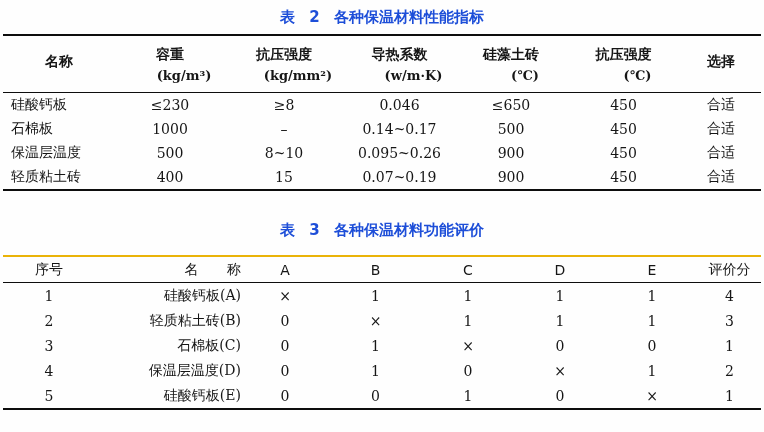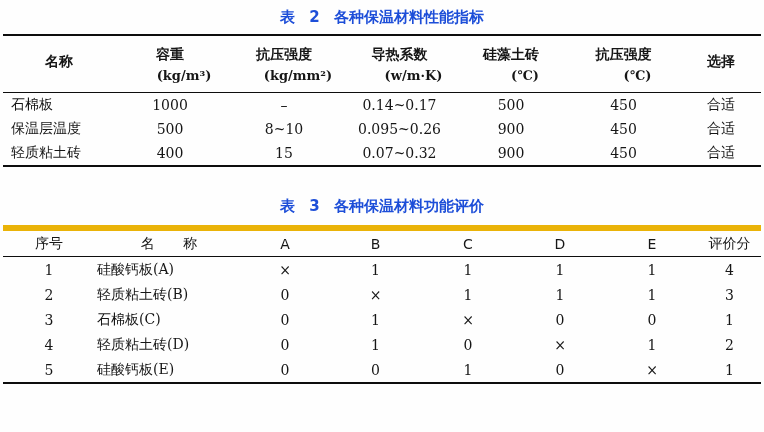--- a/index.html
+++ b/index.html
@@ -12,30 +12,30 @@
   }
   .caption {
     text-align: center;
     font-family: "DejaVu Sans", sans-serif;
     font-weight: bold;
     font-size: 15px;
     word-spacing: 9px;
     color: #1d4ed8;
   }
   .caption-t2 { padding-top: 8px; }
-  .caption-t3 { margin-top: 30px; margin-bottom: 9px; }
+  .caption-t3 { margin-top: 30px; margin-bottom: 15px; }
 
   table {
     border-collapse: collapse;
     table-layout: fixed;
     width: 758px;
     margin: 0 3px;
   }
   #t2 { margin-top: 7px; border-top: 2px solid #0d0d0d; border-bottom: 2px solid #0d0d0d; }
-  #t3 { border-top: 6px solid #eab308; border-bottom: 2.5px solid #0d0d0d; }
+  #t3 { border-top: 2px solid #eab308; border-bottom: 2.5px solid #0d0d0d; }
 
   #t2 thead th { border-bottom: 1.5px solid #0d0d0d; }
   #t3 thead th { border-bottom: 1.5px solid #0d0d0d; height: 25px; }
 
   th {
     font-weight: normal;
     font-family: "DejaVu Sans", sans-serif;
     font-size: 14px;
     padding: 0;
     vertical-align: middle;
@@ -52,22 +52,22 @@
     margin-left: 28px;
   }
   td {
     height: 24px;
     text-align: center;
     font-size: 14px;
     padding: 0;
   }
   #t3 td { height: 25px; }
   td.name { text-align: left; padding-left: 8px; }
-  td.name3 { text-align: left; padding-left: 2px; }
-  th.name3h { text-align: center; padding-left: 2px; word-spacing: 24px; }
+  td.name3 { text-align: right; padding-left: 2px; }
+  th.name3h { text-align: right; padding-left: 2px; word-spacing: 24px; }
 </style>
 </head>
 <body>
 
 <div>
 
   <div class="caption caption-t2">表 2 各种保温材料性能指标</div>
 
   <table id="t2">
     <colgroup>
@@ -120,20 +120,29 @@
         <th>
           <div class="hstack">
               <span>选择</span>
               <span class="hunit"></span>
             </div>
         </th>
       </tr>
     </thead>
     <tbody>
       <tr>
+        <td class="name">硅酸钙板</td>
+        <td>≤230</td>
+        <td>≥8</td>
+        <td>0.046</td>
+        <td>≤650</td>
+        <td>450</td>
+        <td>合适</td>
+      </tr>
+      <tr>
         <td class="name">石棉板</td>
         <td>1000</td>
         <td>–</td>
         <td>0.14~0.17</td>
         <td>500</td>
         <td>450</td>
         <td>合适</td>
       </tr>
       <tr>
         <td class="name">保温层温度</td>
@@ -141,21 +150,21 @@
         <td>8~10</td>
         <td>0.095~0.26</td>
         <td>900</td>
         <td>450</td>
         <td>合适</td>
       </tr>
       <tr>
         <td class="name">轻质粘土砖</td>
         <td>400</td>
         <td>15</td>
-        <td>0.07~0.32</td>
+        <td>0.07~0.19</td>
         <td>900</td>
         <td>450</td>
         <td>合适</td>
       </tr>
     </tbody>
   </table>
 
   <div class="caption caption-t3">表 3 各种保温材料功能评价</div>
 
   <table id="t3">
@@ -207,21 +216,21 @@
         <td class="name3">石棉板(C)</td>
         <td>0</td>
         <td>1</td>
         <td>×</td>
         <td>0</td>
         <td>0</td>
         <td>1</td>
       </tr>
       <tr>
         <td>4</td>
-        <td class="name3">轻质粘土砖(D)</td>
+        <td class="name3">保温层温度(D)</td>
         <td>0</td>
         <td>1</td>
         <td>0</td>
         <td>×</td>
         <td>1</td>
         <td>2</td>
       </tr>
       <tr>
         <td>5</td>
         <td class="name3">硅酸钙板(E)</td>

